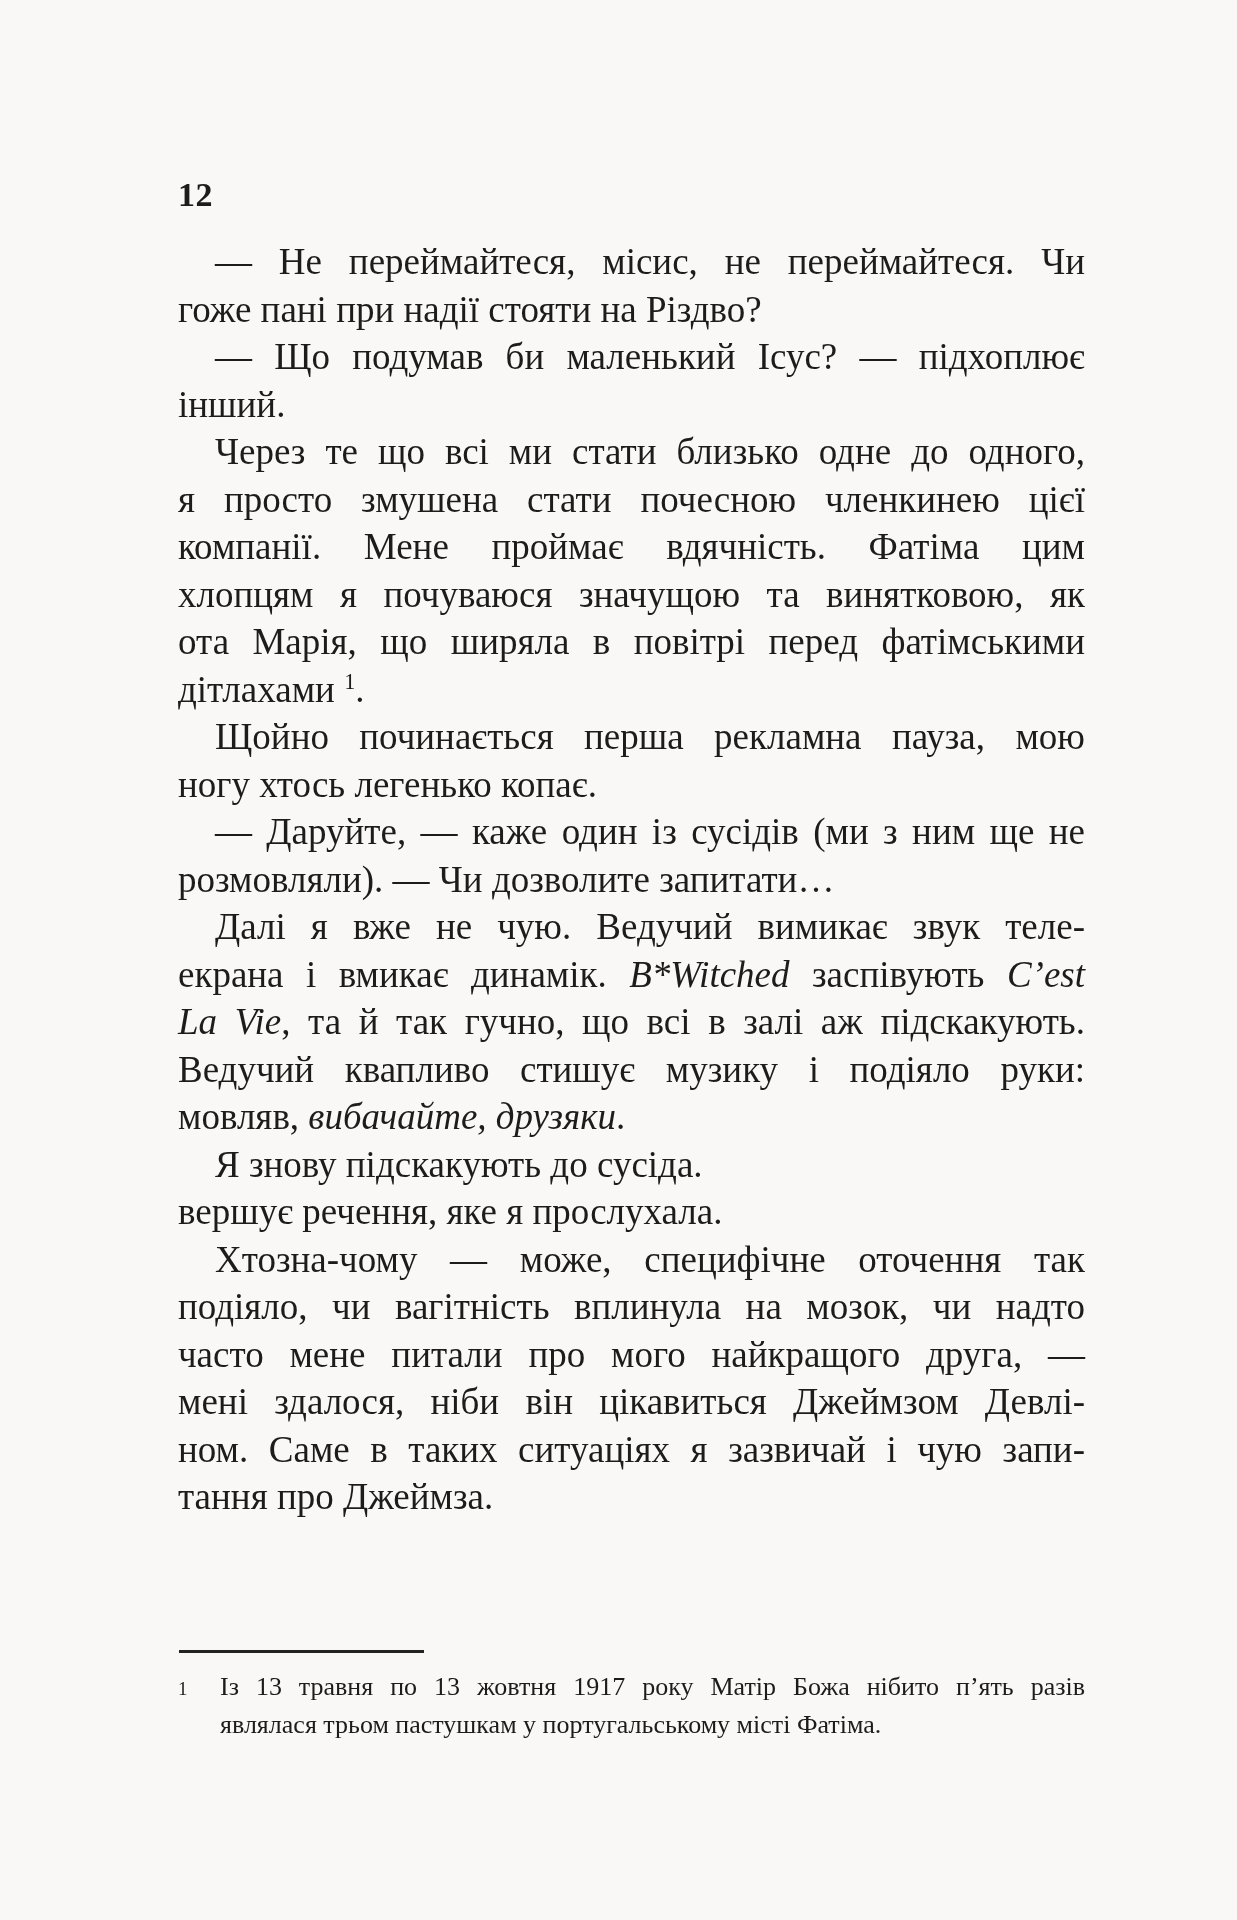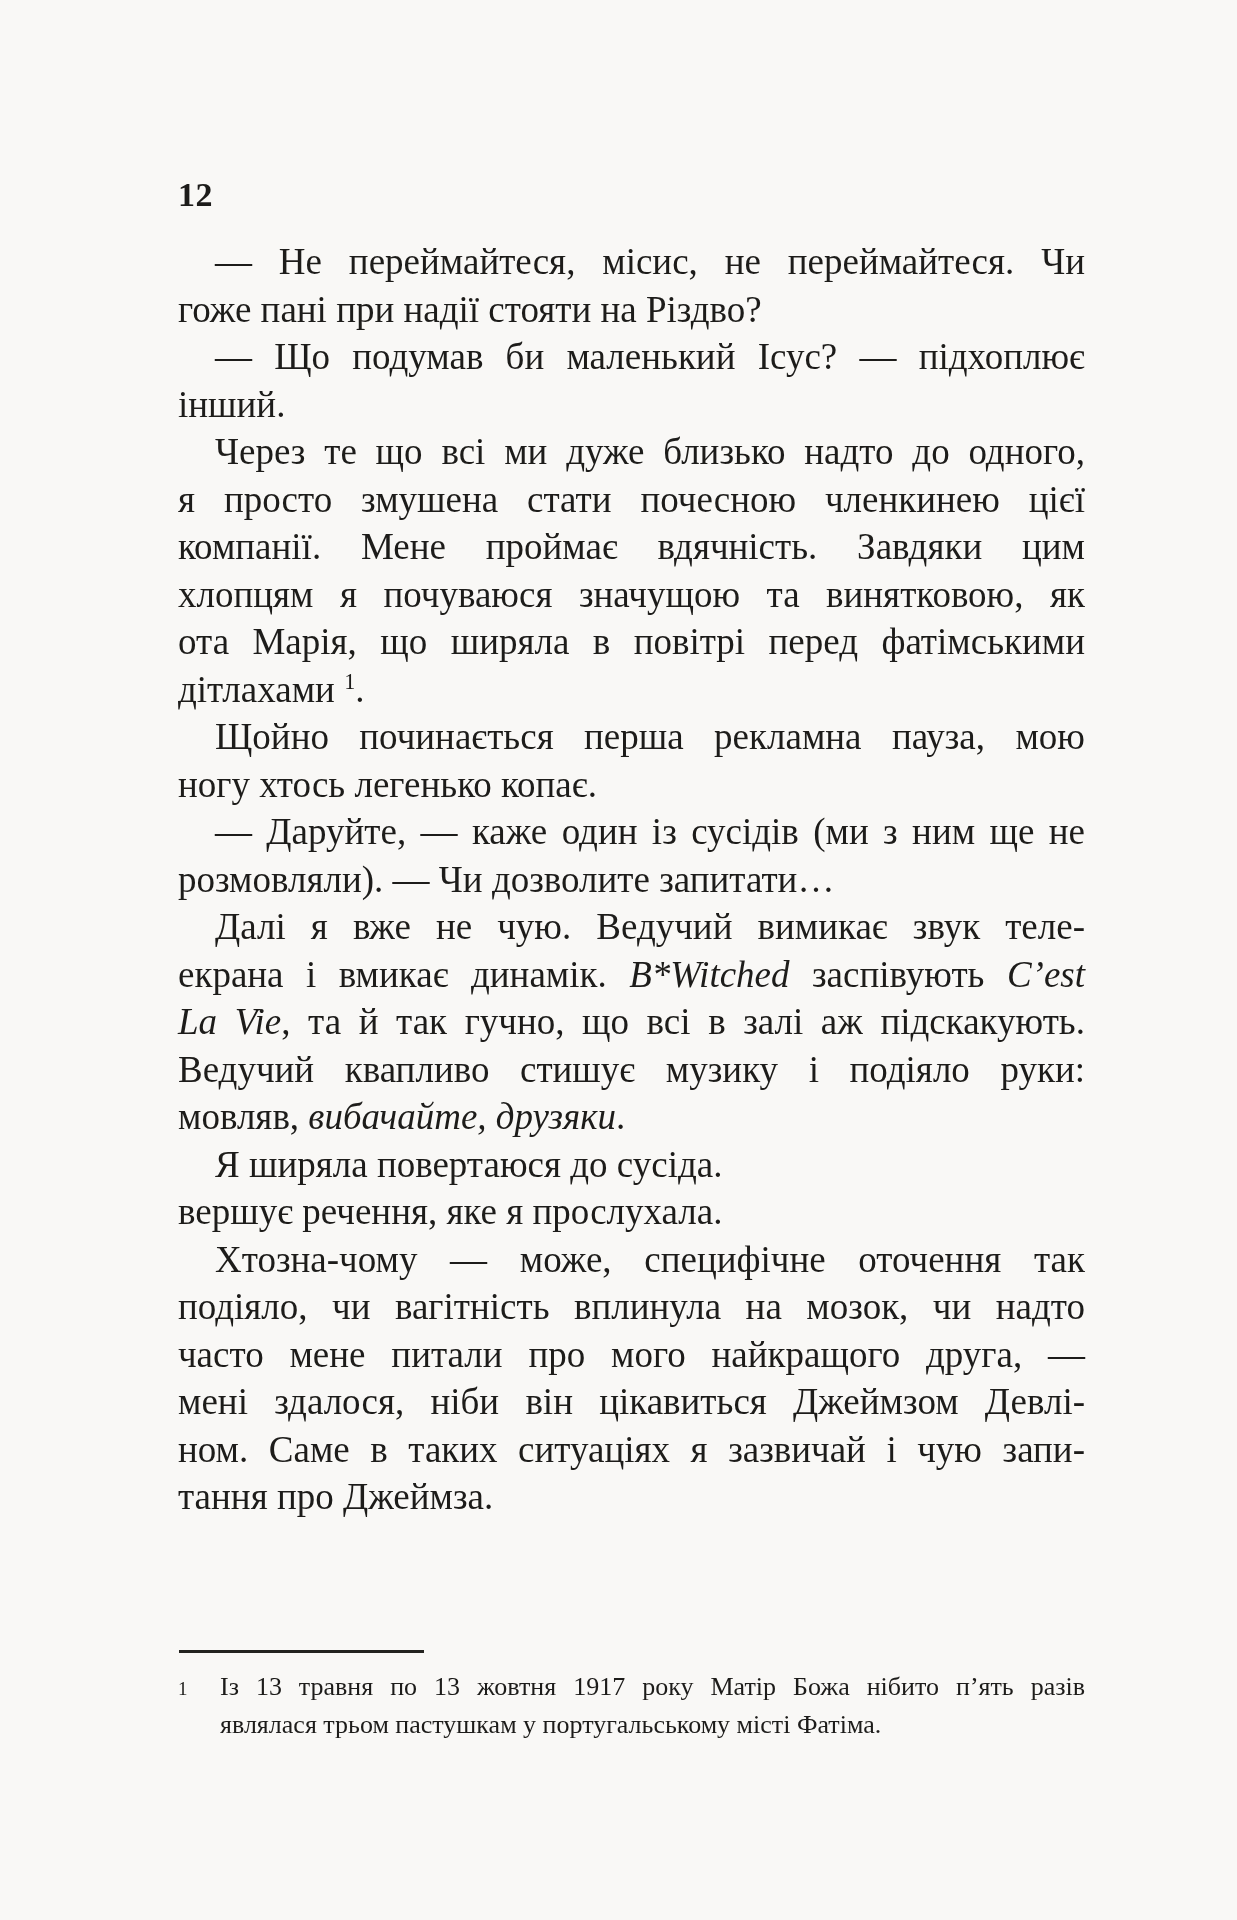--- a/index.html
+++ b/index.html
@@ -76,44 +76,44 @@
   <div class="body-text">
       <div>
         <div class="line first"><span>— Не переймайтеся, місис, не переймайтеся. Чи</span></div>
         <div class="line end"><span>гоже пані при надії стояти на Різдво?</span></div>
       </div>
       <div>
         <div class="line first"><span>— Що подумав би маленький Ісус? — підхоплює</span></div>
         <div class="line end"><span>інший.</span></div>
       </div>
       <div>
-        <div class="line first"><span>Через те що всі ми дуже близько надто до одного,</span></div>
+        <div class="line first"><span>Через те що всі ми стати близько одне до одного,</span></div>
         <div class="line"><span>я просто змушена стати почесною членкинею цієї</span></div>
-        <div class="line"><span>компанії. Мене проймає вдячність. Завдяки цим</span></div>
+        <div class="line"><span>компанії. Мене проймає вдячність. Фатіма цим</span></div>
         <div class="line"><span>хлопцям я почуваюся значущою та винятковою, як</span></div>
         <div class="line"><span>ота Марія, що ширяла в повітрі перед фатімськими</span></div>
         <div class="line end"><span>дітлахами </span><sup>1</sup><span>.</span></div>
       </div>
       <div>
         <div class="line first"><span>Щойно починається перша рекламна пауза, мою</span></div>
         <div class="line end"><span>ногу хтось легенько копає.</span></div>
       </div>
       <div>
         <div class="line first"><span>— Даруйте, — каже один із сусідів (ми з ним ще не</span></div>
         <div class="line end"><span>розмовляли). — Чи дозволите запитати…</span></div>
       </div>
       <div>
         <div class="line first"><span>Далі я вже не чую. Ведучий вимикає звук теле-</span></div>
         <div class="line"><span>екрана і вмикає динамік. </span><span class="it">B*Witched</span><span> заспівують </span><span class="it">C’est</span></div>
         <div class="line"><span class="it">La Vie</span><span>, та й так гучно, що всі в залі аж підскакують.</span></div>
         <div class="line"><span>Ведучий квапливо стишує музику і подіяло руки:</span></div>
         <div class="line end"><span>мовляв, </span><span class="it">вибачайте, друзяки</span><span>.</span></div>
       </div>
       <div>
-        <div class="line first end"><span>Я ширяла повертаюся до сусіда.</span></div>
+        <div class="line first end"><span>Я знову підскакують до сусіда.</span></div>
       </div>
       <div>
         <div class="line end"><span>вершує речення, яке я прослухала.</span></div>
       </div>
       <div>
         <div class="line first"><span>Хтозна-чому — може, специфічне оточення так</span></div>
         <div class="line"><span>подіяло, чи вагітність вплинула на мозок, чи надто</span></div>
         <div class="line"><span>часто мене питали про мого найкращого друга, —</span></div>
         <div class="line"><span>мені здалося, ніби він цікавиться Джеймзом Девлі-</span></div>
         <div class="line"><span>ном. Саме в таких ситуаціях я зазвичай і чую запи-</span></div>

